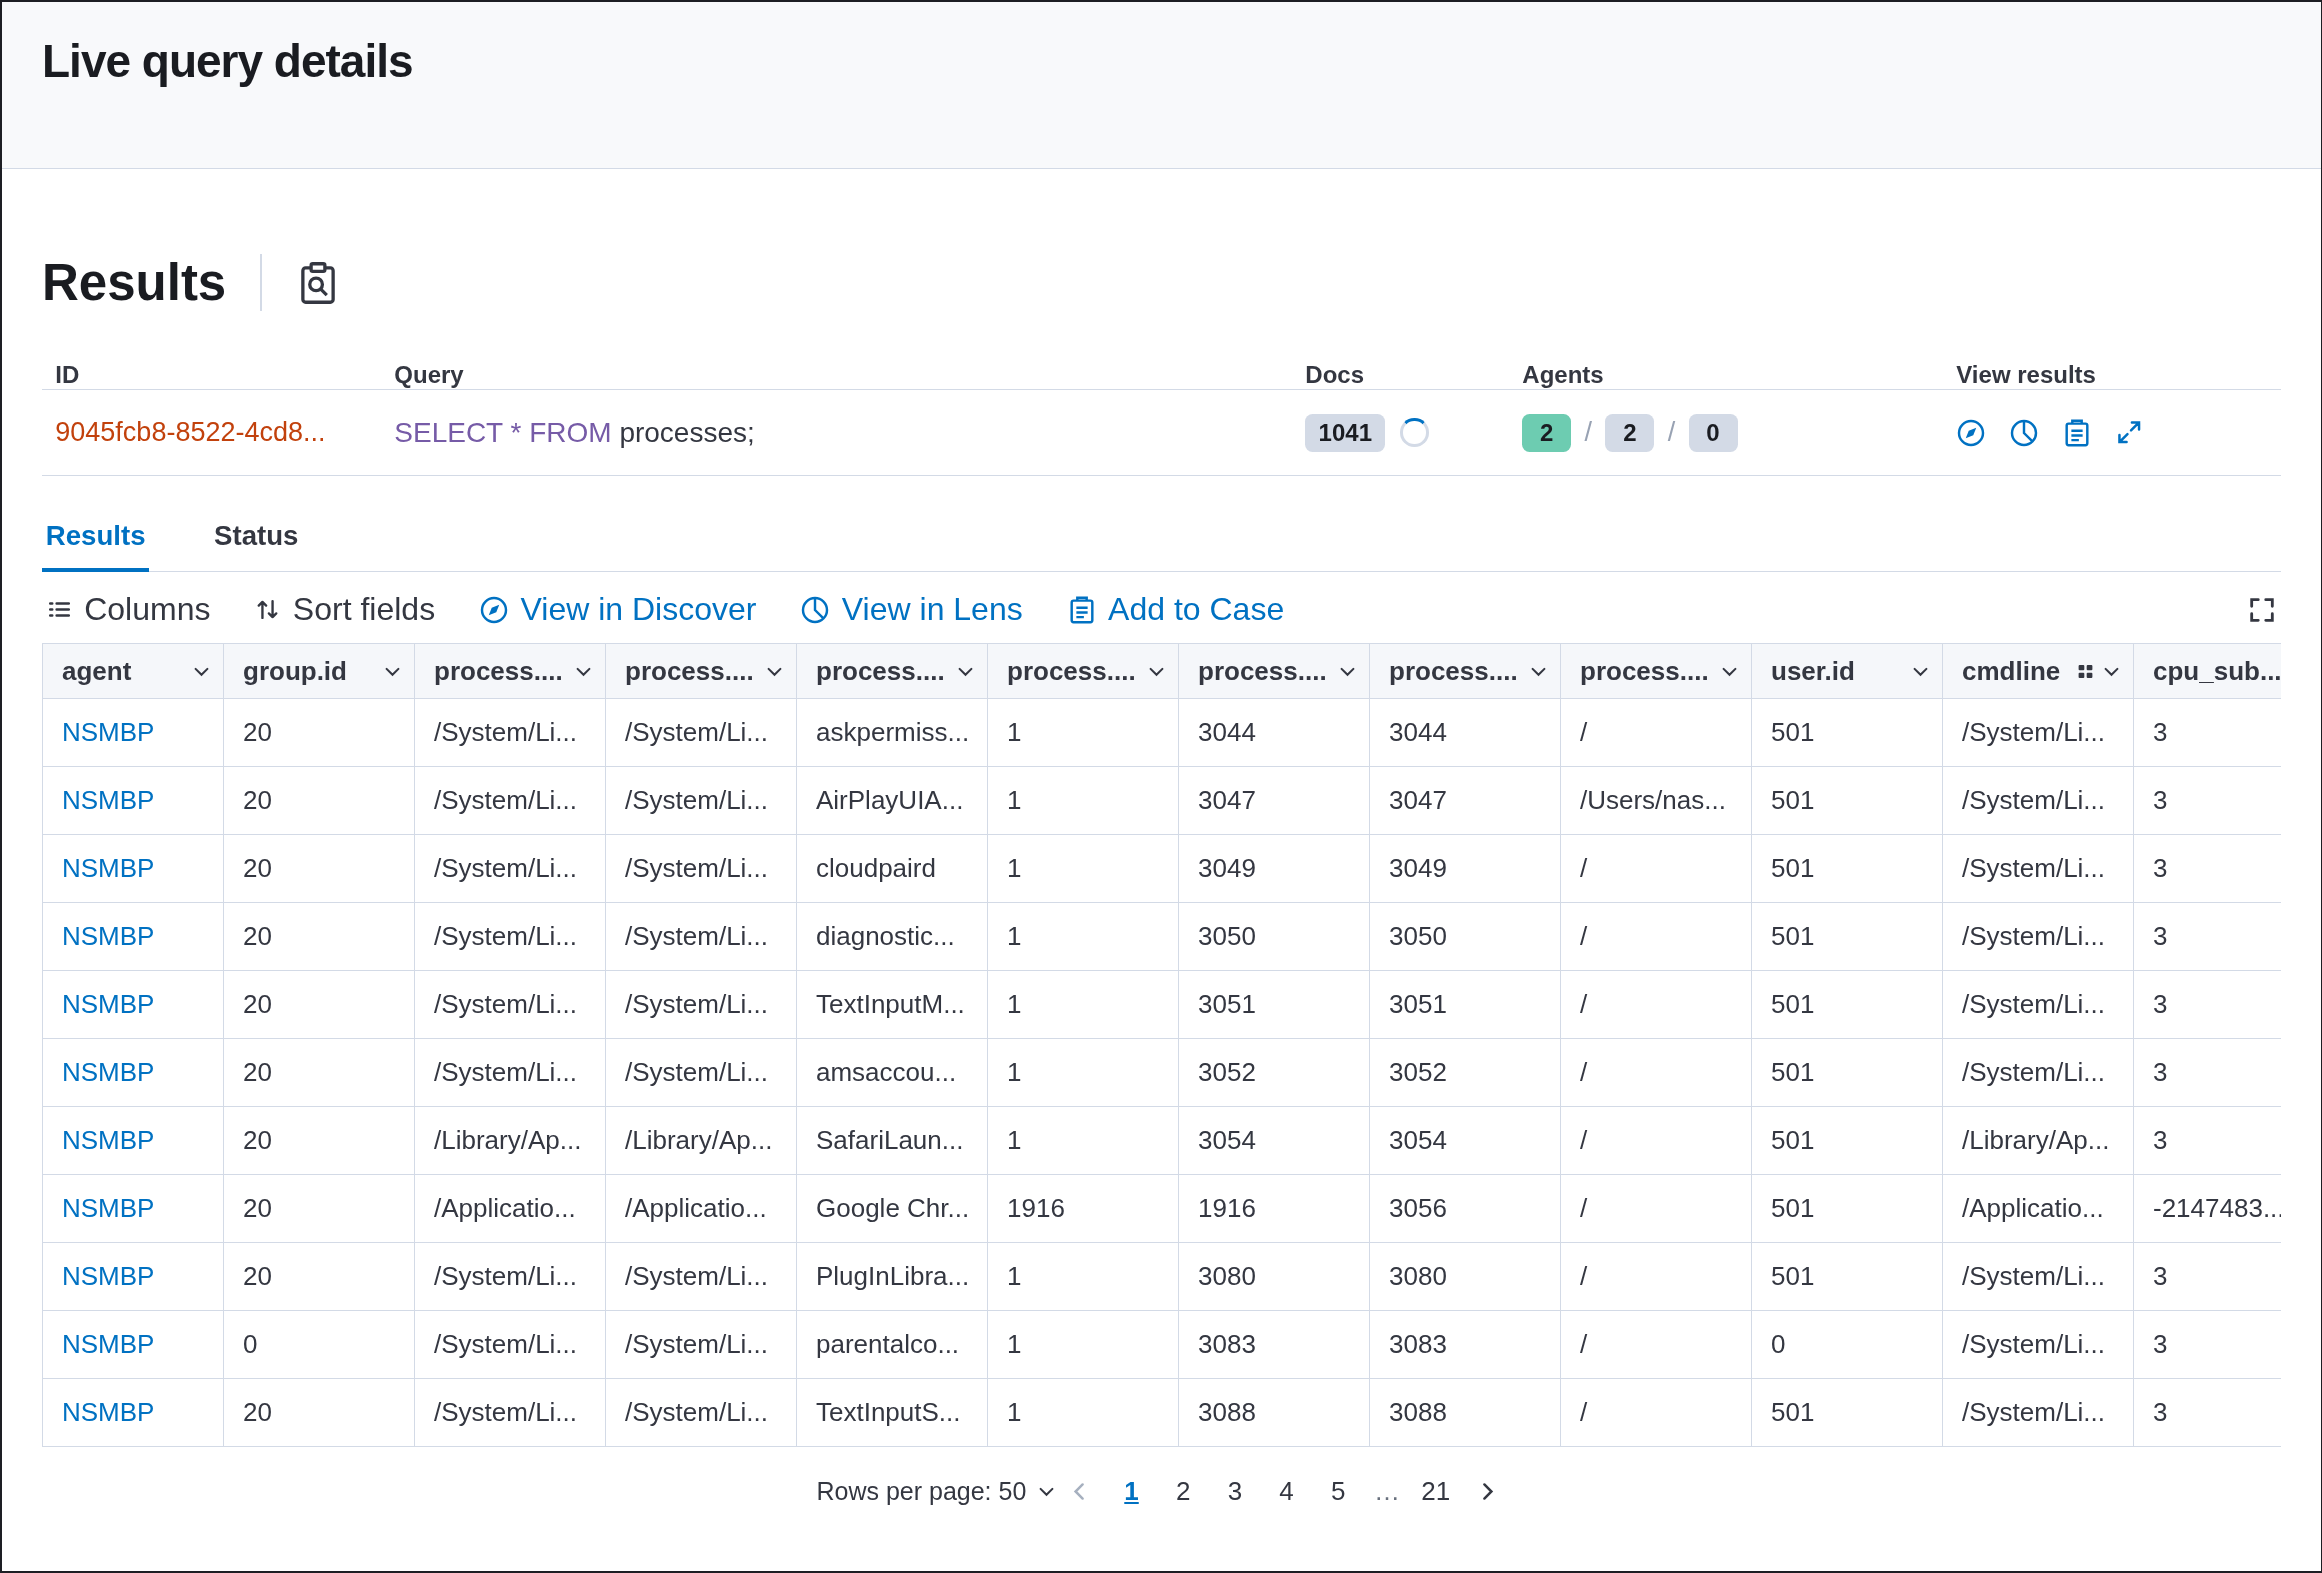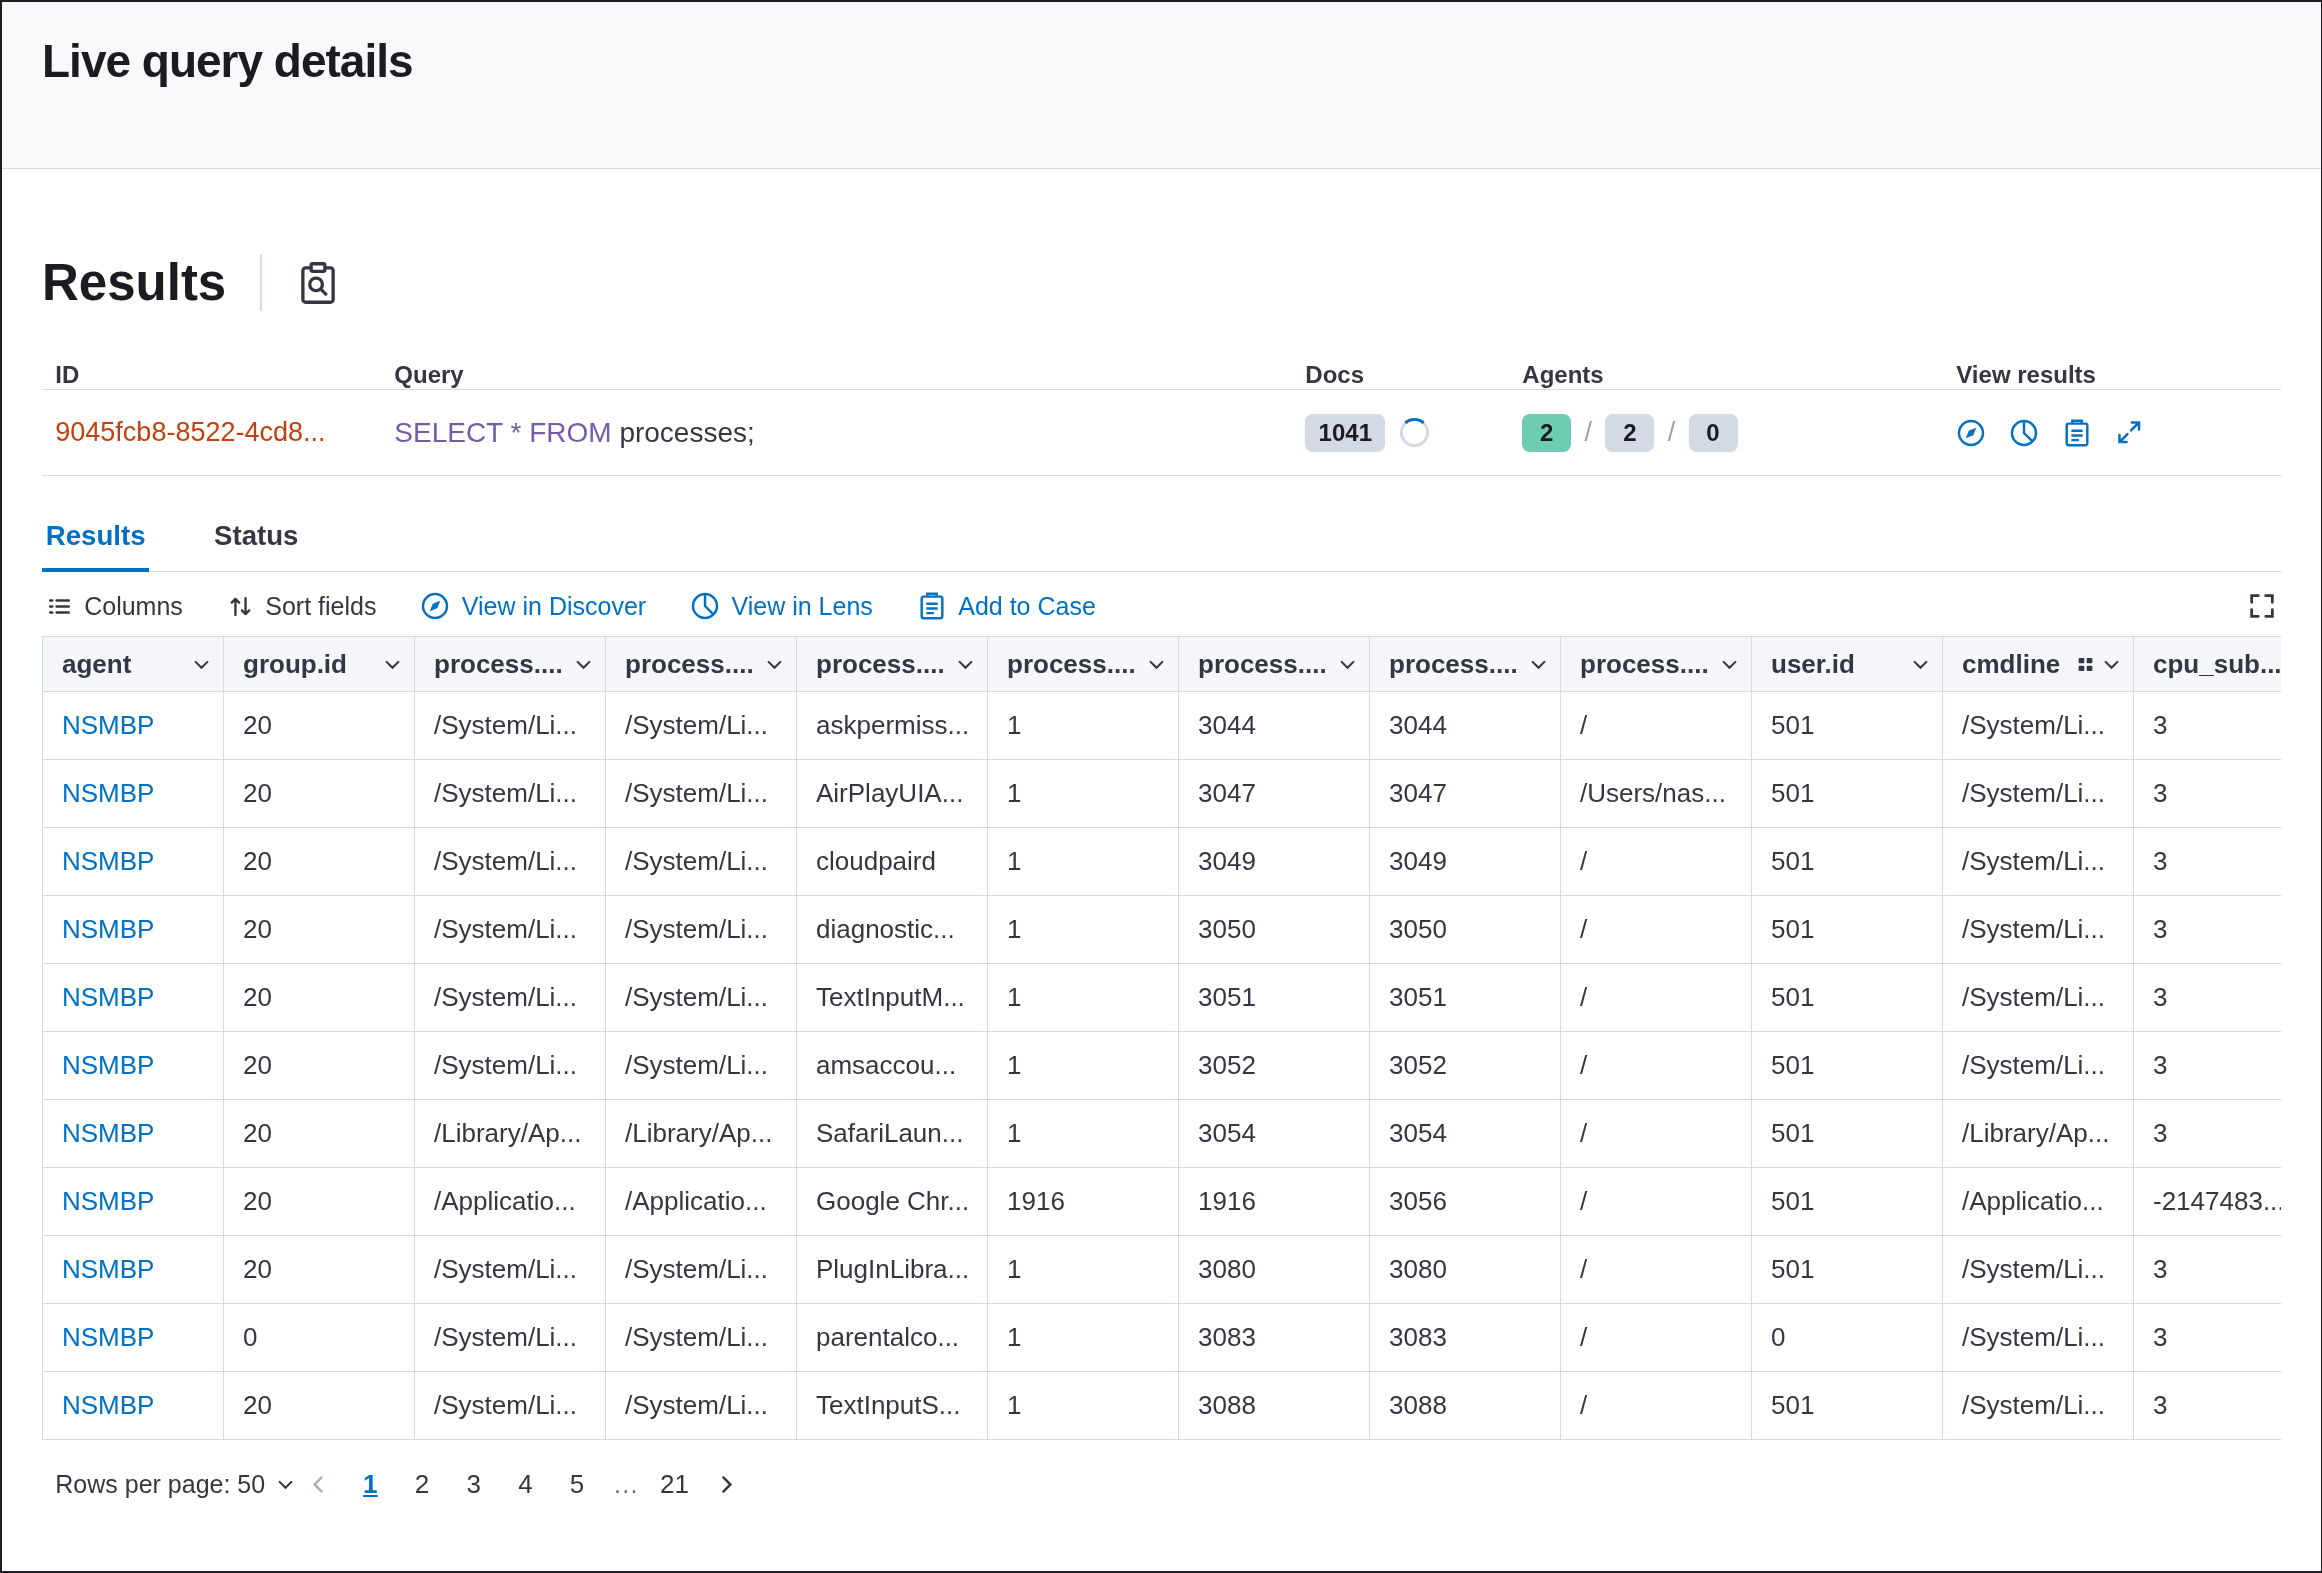--- a/index.html
+++ b/index.html
@@ -42,35 +42,35 @@
   .icon-btn { color:#0071c2; }
 
   
   .tabs { display:flex; gap:61px; border-bottom:1px solid #d3dae6; margin-top:23px; }
   .tab { position:relative; font-size:27.6px; font-weight:700; color:#343741; padding:21px 3.8px 19px; cursor:pointer; }
   .tab.active { color:#0071c2; }
   .tab.active::after { content:""; position:absolute; left:0; right:0; bottom:-1px; height:3.8px; background:#0071c2; }
 
   
   .toolbar { display:flex; align-items:center; gap:44px; padding:19px 3.8px 15px; }
-  .tb-item { gap:11.4px; font-size:25px; color:#343741; }
+  .tb-item { gap:11.4px; font-size:32px; color:#343741; }
   .tb-item.primary { color:#0071c2; }
   .fullscreen { margin-left:auto; color:#343741; }
 
   
   .datagrid { width:100%; overflow:hidden; border-top:1px solid #d3dae6; border-left:1px solid #d3dae6; }
   .g-header { display:flex; background:#f5f7fa; }
   .gh-cell { flex:0 0 auto; display:flex; align-items:center; justify-content:space-between; gap:7.6px; height:55px; padding:0 11.4px 0 19px; border-right:1px solid #d3dae6; border-bottom:1px solid #d3dae6; font-size:26px; font-weight:700; color:#343741; overflow:hidden; cursor:pointer; }
   .gh-icons { display:inline-flex; align-items:center; gap:5.7px; color:#343741; flex:0 0 auto; }
   .g-row { display:flex; background:#fff; }
   .g-cell { flex:0 0 auto; display:flex; align-items:center; height:68px; padding:0 19px; border-right:1px solid #d3dae6; border-bottom:1px solid #d3dae6; font-size:26px; color:#343741; white-space:nowrap; overflow:hidden; }
   .g-cell.agent-link { color:#0071c2; cursor:pointer; }
 
   
-  .grid-footer { display:flex; align-items:center; justify-content:flex-start; padding:21px 9.5px 17px 13.3px; }
+  .grid-footer { display:flex; align-items:center; justify-content:center; padding:21px 9.5px 17px 13.3px; }
   .rpp { gap:9.5px; font-size:25px; color:#343741; }
   .pagination { display:flex; align-items:center; gap:5.7px; }
   .pg-btn { min-width:46px; height:46px; justify-content:center; font-size:26px; color:#343741; }
   .pg-btn.active { color:#0071c2; font-weight:700; text-decoration:underline; }
   .pg-chev.disabled { color:#a6b0bf; cursor:default; }
   .pg-ellipsis { min-width:40px; text-align:center; color:#69707d; font-size:26px; }
 
   svg { display:block; }
 </style>
 </head>

